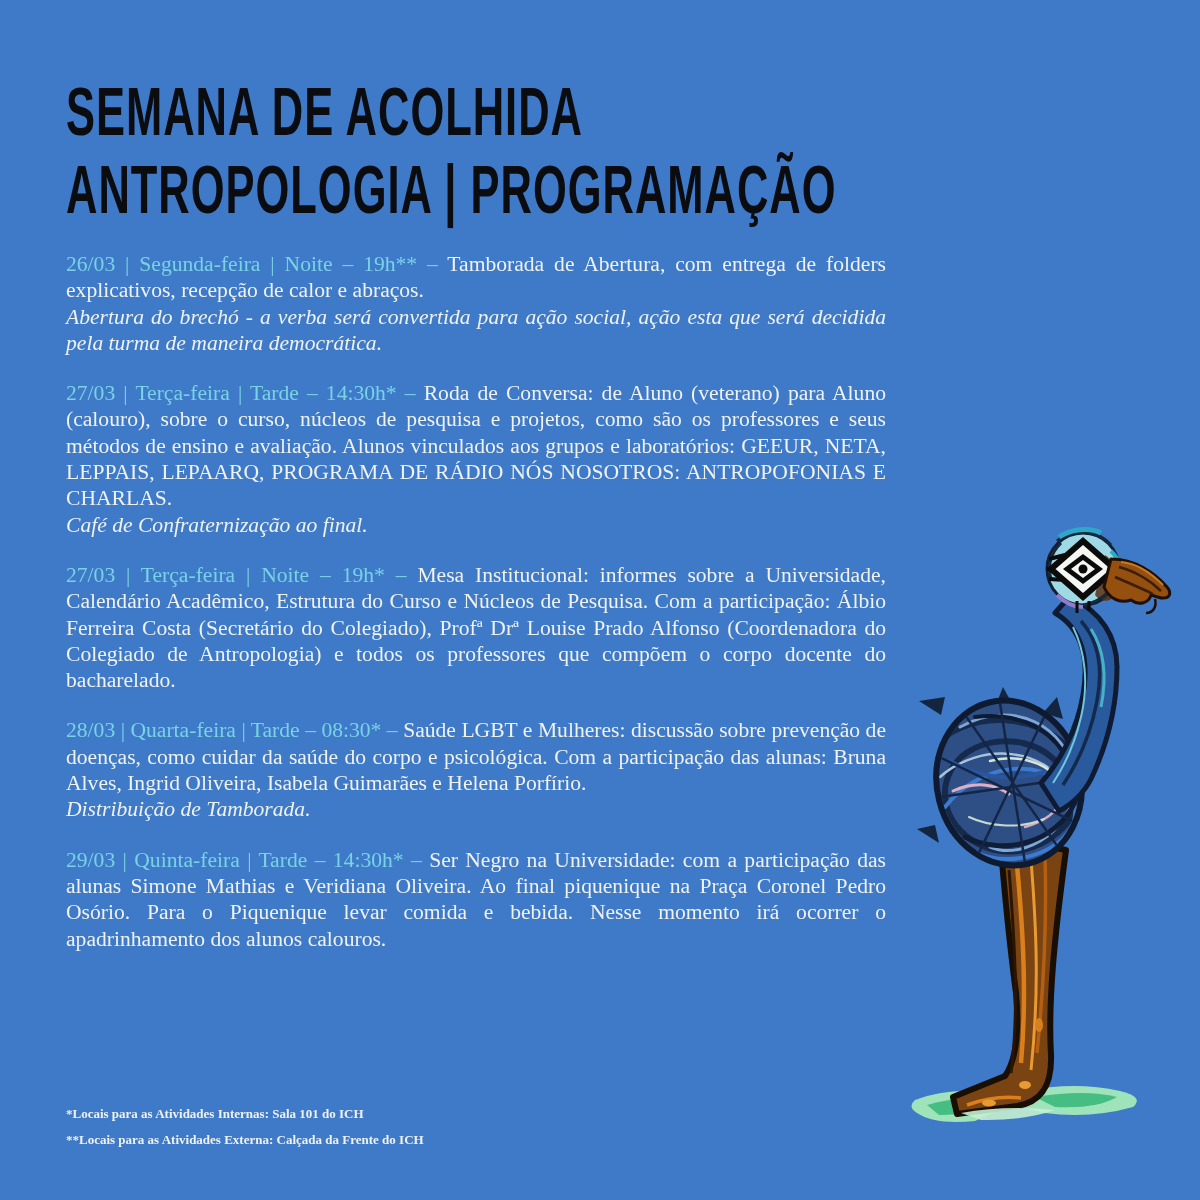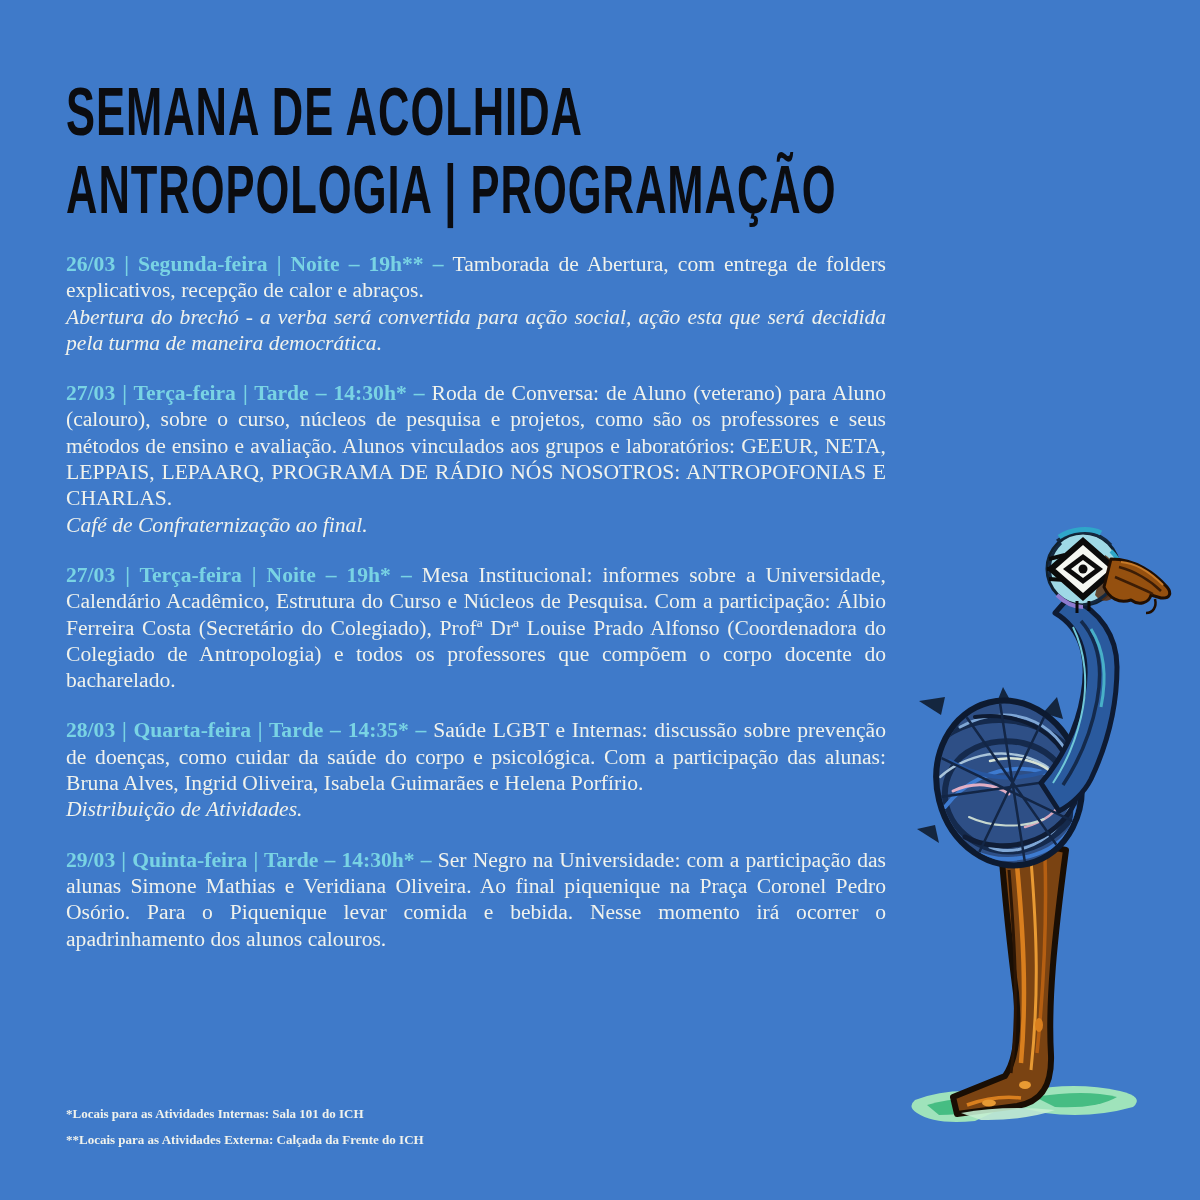--- a/index.html
+++ b/index.html
@@ -23,21 +23,21 @@
     letter-spacing:1.5px;white-space:nowrap;
     transform:scaleX(0.64);transform-origin:0 0;
   }
   .title-line.l1{top:77px;}
   .title-line.l2{top:155px;}
 
   
   .schedule{position:absolute;left:66px;top:251px;width:820px;}
   .event{margin:0 0 24px 0;font-size:21.6px;line-height:26.3px;
          color:var(--ink);text-align:justify;}
-  .event .prefix{color:var(--accent);font-weight:700;margin-top:36px;}
+  .event .prefix{color:var(--accent);font-weight:400;margin-top:36px;}
   .event .extra{display:block;font-style:italic;}
 
   
   .footnotes{position:absolute;left:66px;top:1101px;width:700px;}
   .footnote{font-size:13px;line-height:26px;font-weight:700;
             color:var(--ink);margin:0;}
 
   
   .bird-wrap{position:absolute;left:905px;top:525px;width:270px;height:625px;}
   .bird-wrap svg{display:block;width:100%;height:100%;}
@@ -47,21 +47,21 @@
 
 <div class="poster">
 
   <h1 class="title-line l1">SEMANA DE ACOLHIDA</h1>
   <h1 class="title-line l2">ANTROPOLOGIA | PROGRAMAÇÃO</h1>
 
   <div class="schedule" id="schedule-list">
       <p class="event"><span class="prefix">26/03 | Segunda-feira | Noite – 19h** – </span><span class="desc">Tamborada de Abertura, com entrega de folders explicativos, recepção de calor e abraços.</span><span class="extra">Abertura do brechó - a verba será convertida para ação social, ação esta que será decidida pela turma de maneira democrática.</span></p>
       <p class="event"><span class="prefix">27/03 | Terça-feira | Tarde – 14:30h* – </span><span class="desc">Roda de Conversa: de Aluno (veterano) para Aluno (calouro), sobre o curso, núcleos de pesquisa e projetos, como são os professores e seus métodos de ensino e avaliação. Alunos vinculados aos grupos e laboratórios: GEEUR, NETA, LEPPAIS, LEPAARQ, PROGRAMA DE RÁDIO NÓS NOSOTROS: ANTROPOFONIAS E CHARLAS.</span><span class="extra">Café de Confraternização ao final.</span></p>
       <p class="event"><span class="prefix">27/03 | Terça-feira | Noite – 19h* – </span><span class="desc">Mesa Institucional: informes sobre a Universidade, Calendário Acadêmico, Estrutura do Curso e Núcleos de Pesquisa. Com a participação: Álbio Ferreira Costa (Secretário do Colegiado), Profª Drª Louise Prado Alfonso (Coordenadora do Colegiado de Antropologia) e todos os professores que compõem o corpo docente do bacharelado.</span></p>
-      <p class="event"><span class="prefix">28/03 | Quarta-feira | Tarde – 14:35* – </span><span class="desc">Saúde LGBT e Internas: discussão sobre prevenção de doenças, como cuidar da saúde do corpo e psicológica. Com a participação das alunas: Bruna Alves, Ingrid Oliveira, Isabela Guimarães e Helena Porfírio.</span><span class="extra">Distribuição de Atividades.</span></p>
+      <p class="event"><span class="prefix">28/03 | Quarta-feira | Tarde – 08:30* – </span><span class="desc">Saúde LGBT e Mulheres: discussão sobre prevenção de doenças, como cuidar da saúde do corpo e psicológica. Com a participação das alunas: Bruna Alves, Ingrid Oliveira, Isabela Guimarães e Helena Porfírio.</span><span class="extra">Distribuição de Tamborada.</span></p>
       <p class="event"><span class="prefix">29/03 | Quinta-feira | Tarde – 14:30h* – </span><span class="desc">Ser Negro na Universidade: com a participação das alunas Simone Mathias e Veridiana Oliveira. Ao final piquenique na Praça Coronel Pedro Osório. Para o Piquenique levar comida e bebida. Nesse momento irá ocorrer o apadrinhamento dos alunos calouros.</span></p>
     </div>
 
   <div class="footnotes" id="footnotes">
       <p class="footnote">*Locais para as Atividades Internas: Sala 101 do ICH</p>
       <p class="footnote">**Locais para as Atividades Externa: Calçada da Frente do ICH</p>
     </div>
 
   <div class="bird-wrap">
     <svg viewBox="0 0 270 625" xmlns="http://www.w3.org/2000/svg">

